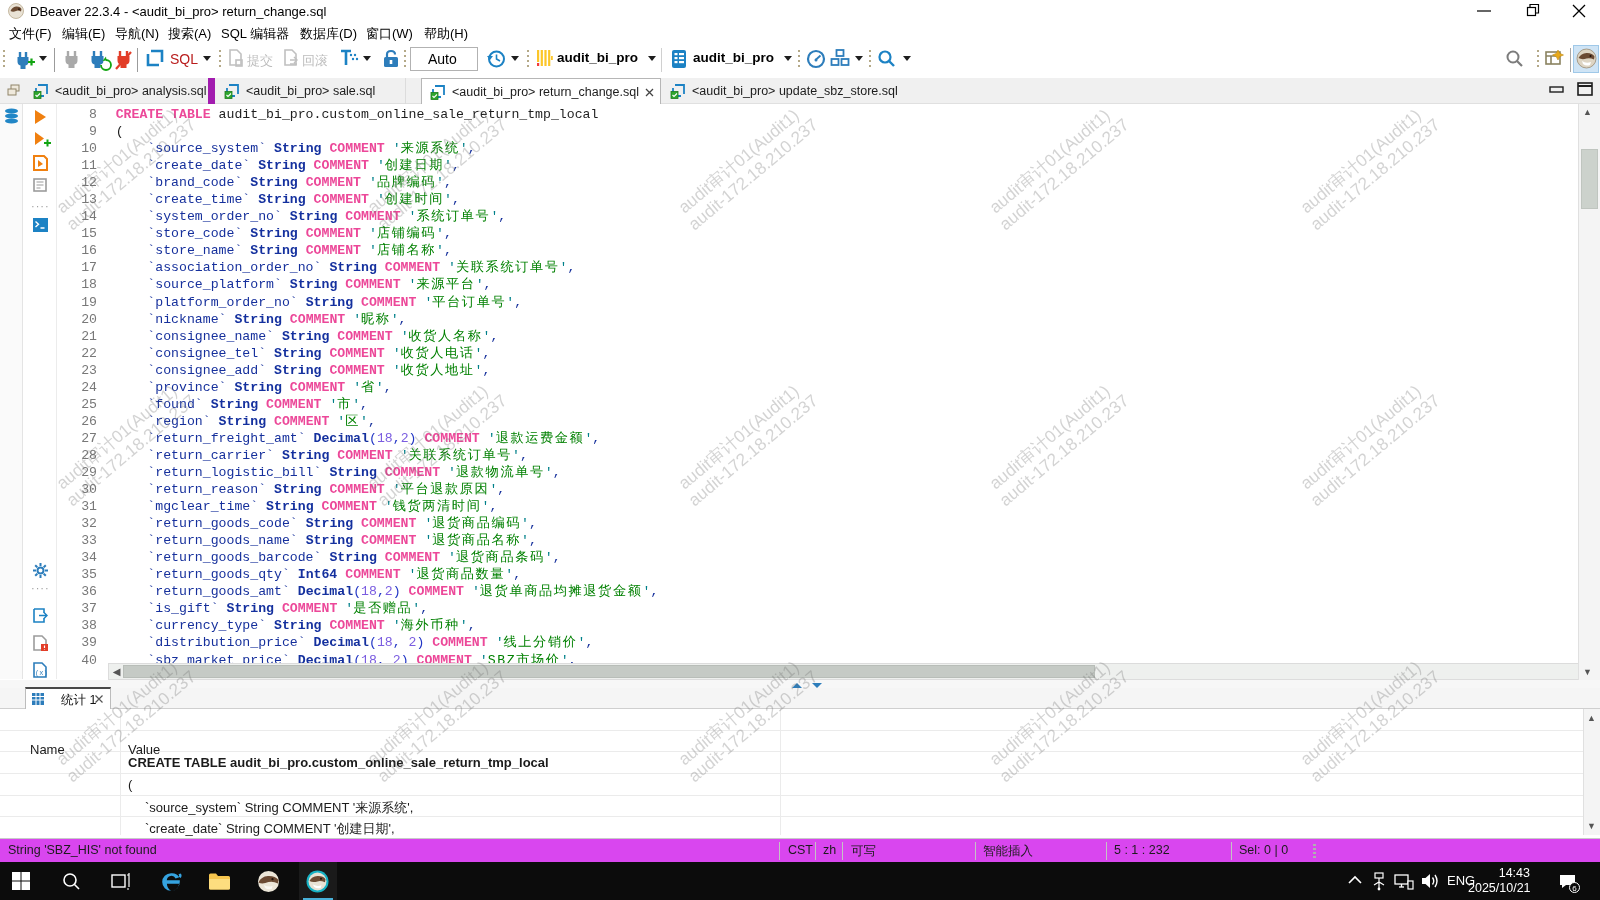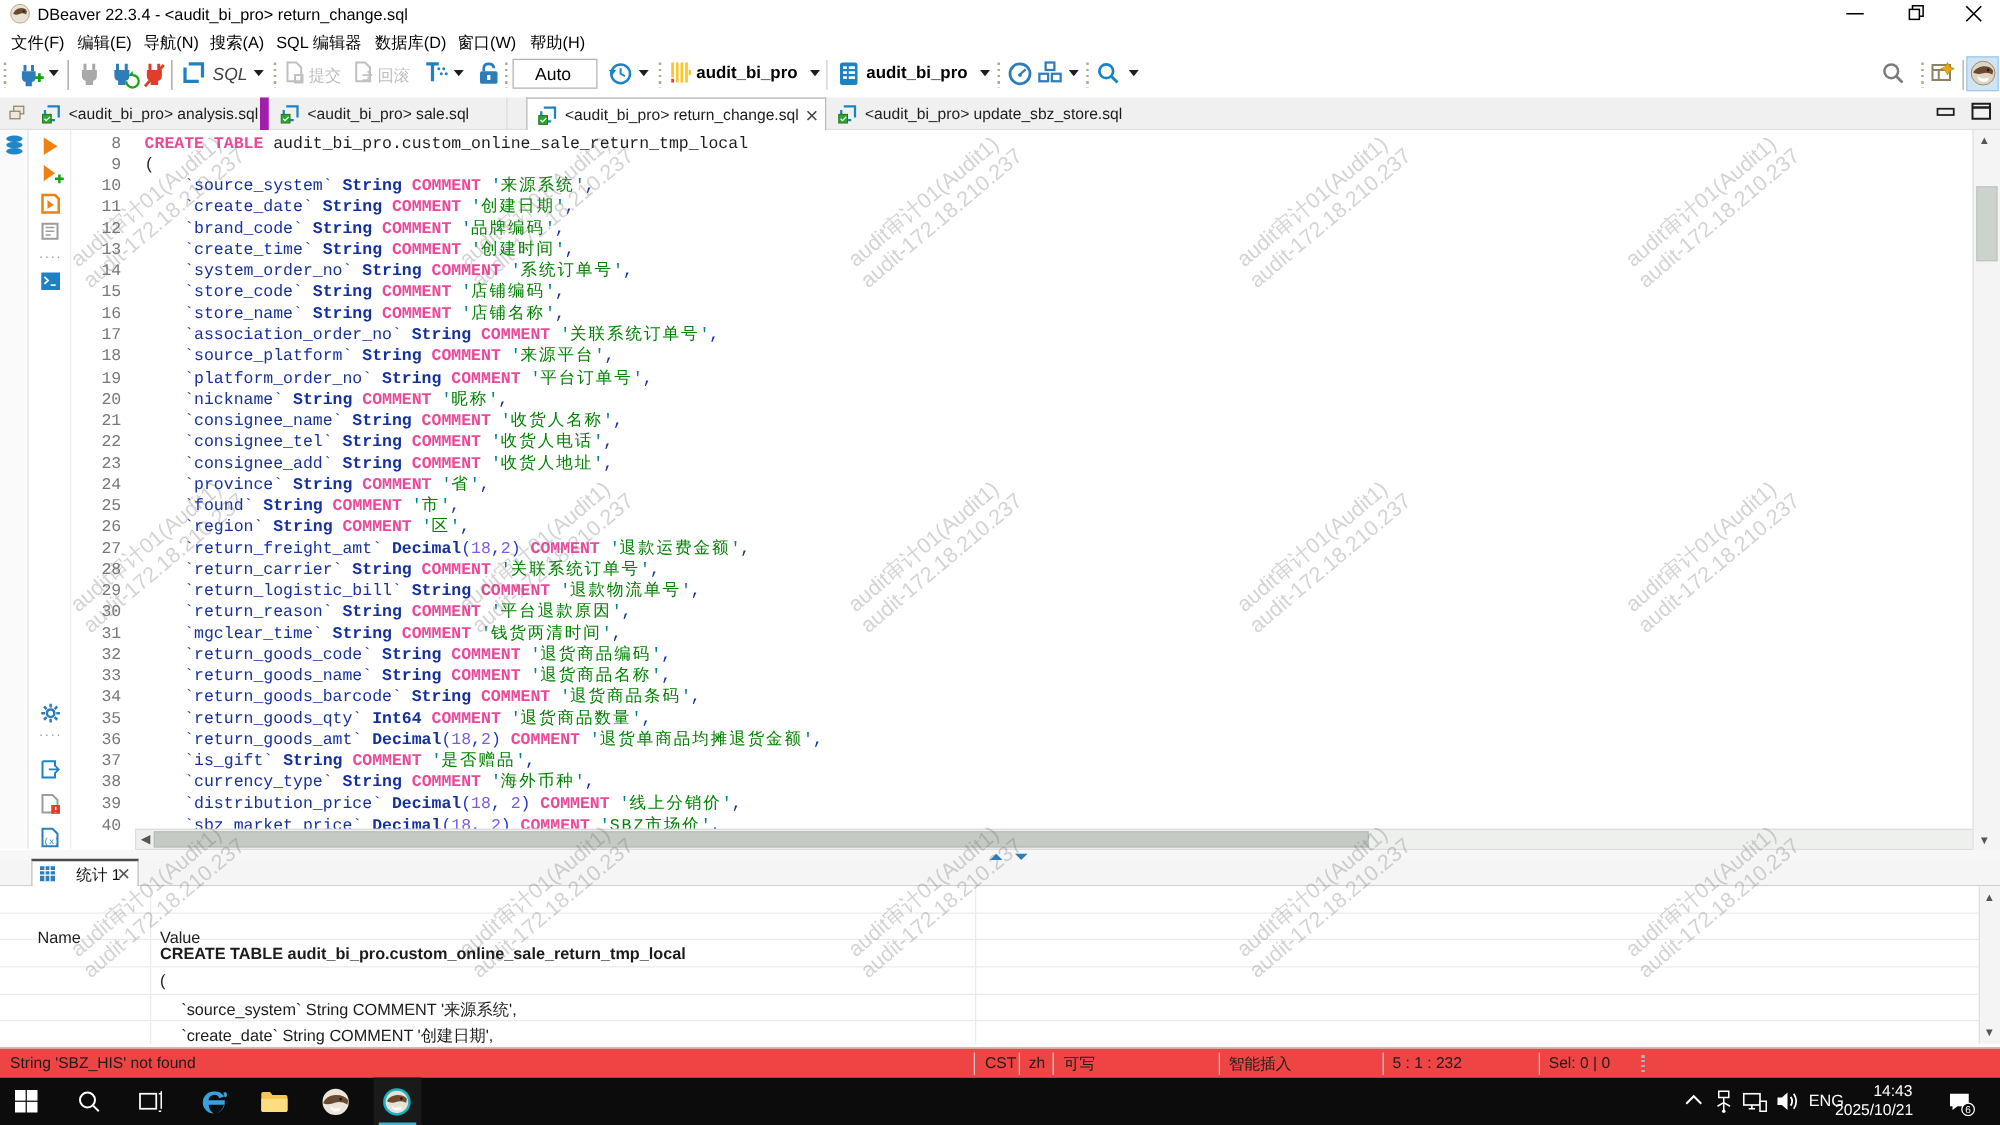--- a/index.html
+++ b/index.html
@@ -35,21 +35,21 @@
 #hthumb { position:absolute; left:14px; top:1px; width:972px; height:13px; background:#c5cac5; border:1px solid #b8bdb8; }
 #vscroll { position:absolute; left:1578px; top:104px; width:22px; height:576px; background:#f4f4f4; border-left:1px solid #e0e0e0; }
 #vthumb { position:absolute; left:2px; top:45px; width:17px; height:60px; background:#ccd2cc; border:1px solid #bfc5bf; }
 #sash { position:absolute; left:0; top:680px; width:1600px; height:8px; background:#f7f7f7; }
 #respanel { position:absolute; left:0; top:690px; width:1600px; height:148px; background:#fff; }
 #restabs { position:absolute; left:0; top:688px; width:1600px; height:21px; background:#f5f5f5; border-bottom:1px solid #cfcfcf; }
 #restab { position:absolute; left:25px; top:687px; width:86px; height:22px; background:#fff; border:1px solid #bcbcbc; border-top:2px solid #4a4a4a; border-bottom:none; font-size:12.5px; color:#111; }
 #grid { position:absolute; left:0; top:709px; width:1600px; height:126px; background:#fff; font-size:13px; color:#1b1b1b; }
 .gl { position:absolute; background:#ebebeb; }
 .grow { position:absolute; left:0; width:1583px; height:21px; white-space:pre; }
-#statusbar { position:absolute; left:0; top:838px; width:1600px; height:24px; background:#ef4444; border-top:1px solid #c9c9c9; font-size:12.5px; color:#1c1c1c; }
+#statusbar { position:absolute; left:0; top:838px; width:1600px; height:24px; background:#d946ef; border-top:1px solid #c9c9c9; font-size:12.5px; color:#1c1c1c; }
 #statusbar .seg { position:absolute; top:4px; white-space:nowrap; }
 #statusbar .sep { position:absolute; top:3px; width:1px; height:18px; background:#c4c4c4; }
 #taskbar { position:absolute; left:0; top:862px; width:1600px; height:38px; background:#0c0c0c; color:#fff; }
 #wmlayer { position:absolute; left:0; top:0; width:1600px; height:900px; pointer-events:none; z-index:90; overflow:hidden; }
 .wmb { position:absolute; font-size:17.2px; color:rgba(110,110,110,0.30); white-space:nowrap;
   transform:rotate(-40deg); transform-origin:center; }
 svg { position:absolute; }
 </style></head>
 <body>
 
@@ -102,21 +102,21 @@
   <svg style="left:112px;top:4px" width="24" height="24" viewBox="0 0 24 24">
     <path d="M8 3 V8 M15 3 V8" stroke="#e23d28" stroke-width="2.4"></path>
     <path d="M5.5 8 H17.5 V12.5 Q17.5 16 14.5 16.5 L14.5 20 H8.5 L8.5 16.5 Q5.5 16 5.5 12.5 Z" fill="#e23d28"></path>
     <path d="M4 21 L19 4" stroke="#e23d28" stroke-width="2.2"></path>
   </svg>
   <div class="vsep" style="left:137px"></div>
 
   <svg style="left:146px;top:3px" width="20" height="22" viewBox="0 0 20 22">
     <path d="M5 4 H16 V15 M13 18 H2 V7" fill="none" stroke="#1c82c4" stroke-width="2.6"></path>
   </svg>
-  <div style="position:absolute;left:170px;top:7px;font-size:14px;color:#404040;font-style:italic;">SQL</div>
+  <div style="position:absolute;left:170px;top:7px;font-size:14px;color:#b91c1c;">SQL</div>
   <div class="caret" style="left:203px;top:12px"></div>
   <div class="dsep" style="left:219px"></div>
   <svg style="left:227px;top:4px" width="18" height="22" viewBox="0 0 18 22">
     <path d="M3 2 H10 L14 6 V17 H3 Z" fill="none" stroke="#c0c0c0" stroke-width="1.6"></path>
     <rect x="9" y="12" width="6" height="6" fill="none" stroke="#c0c0c0" stroke-width="1.6"></rect>
   </svg>
   <div style="position:absolute;left:247px;top:8px;font-size:13px;color:#bdbdbd;">提交</div>
   <svg style="left:282px;top:4px" width="18" height="22" viewBox="0 0 18 22">
     <path d="M3 2 H10 L14 6 V17 H3 Z" fill="none" stroke="#c0c0c0" stroke-width="1.6"></path>
     <path d="M8 12 h7 m-3 -3 l3 3 l-3 3 M8 16 h7" stroke="#c0c0c0" stroke-width="1.4" fill="none"></path>

